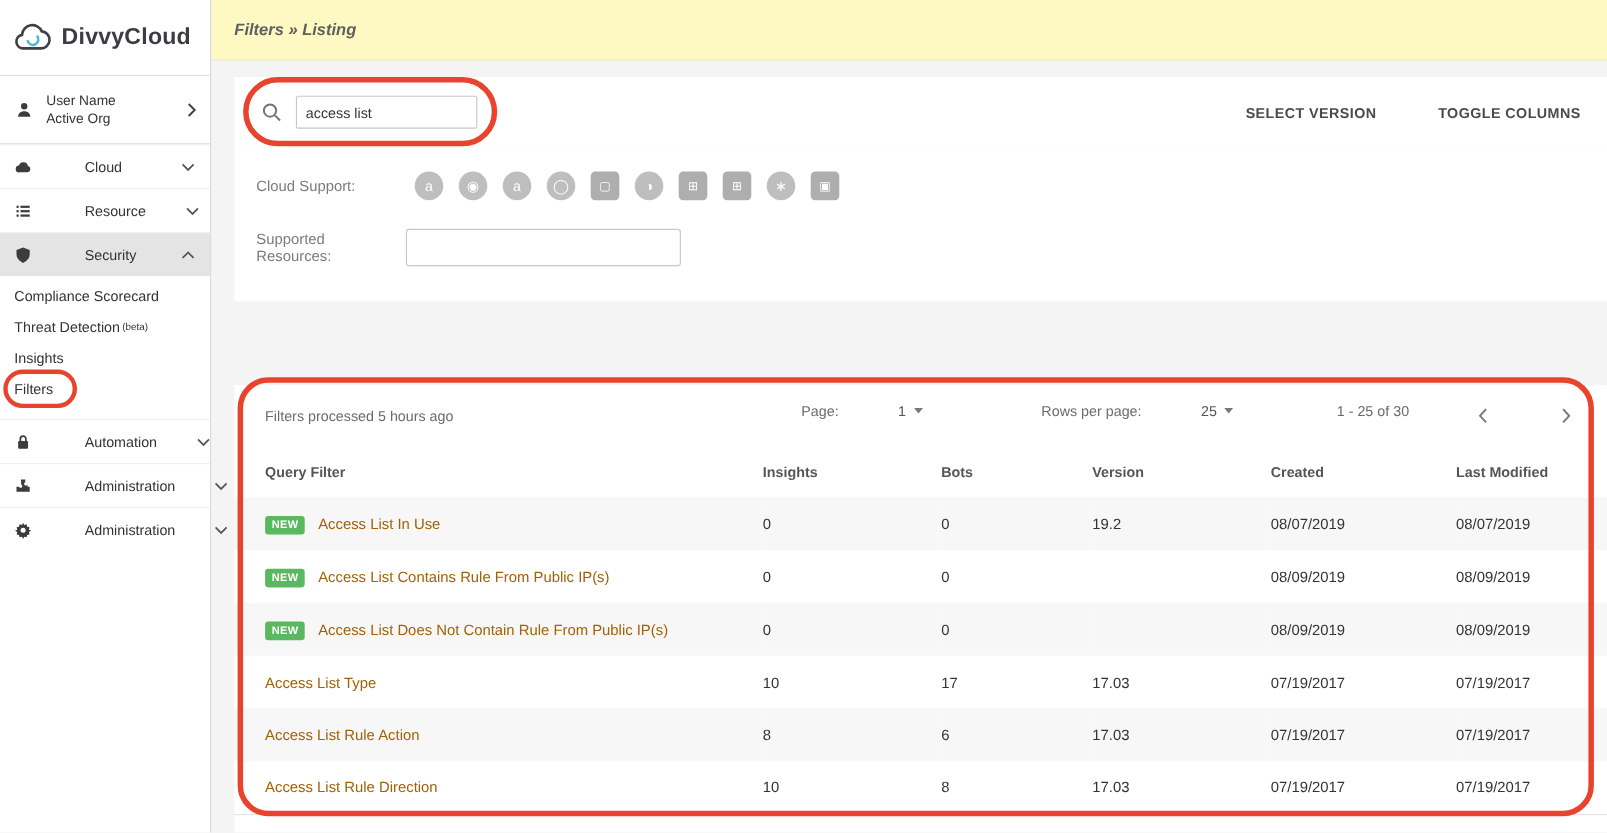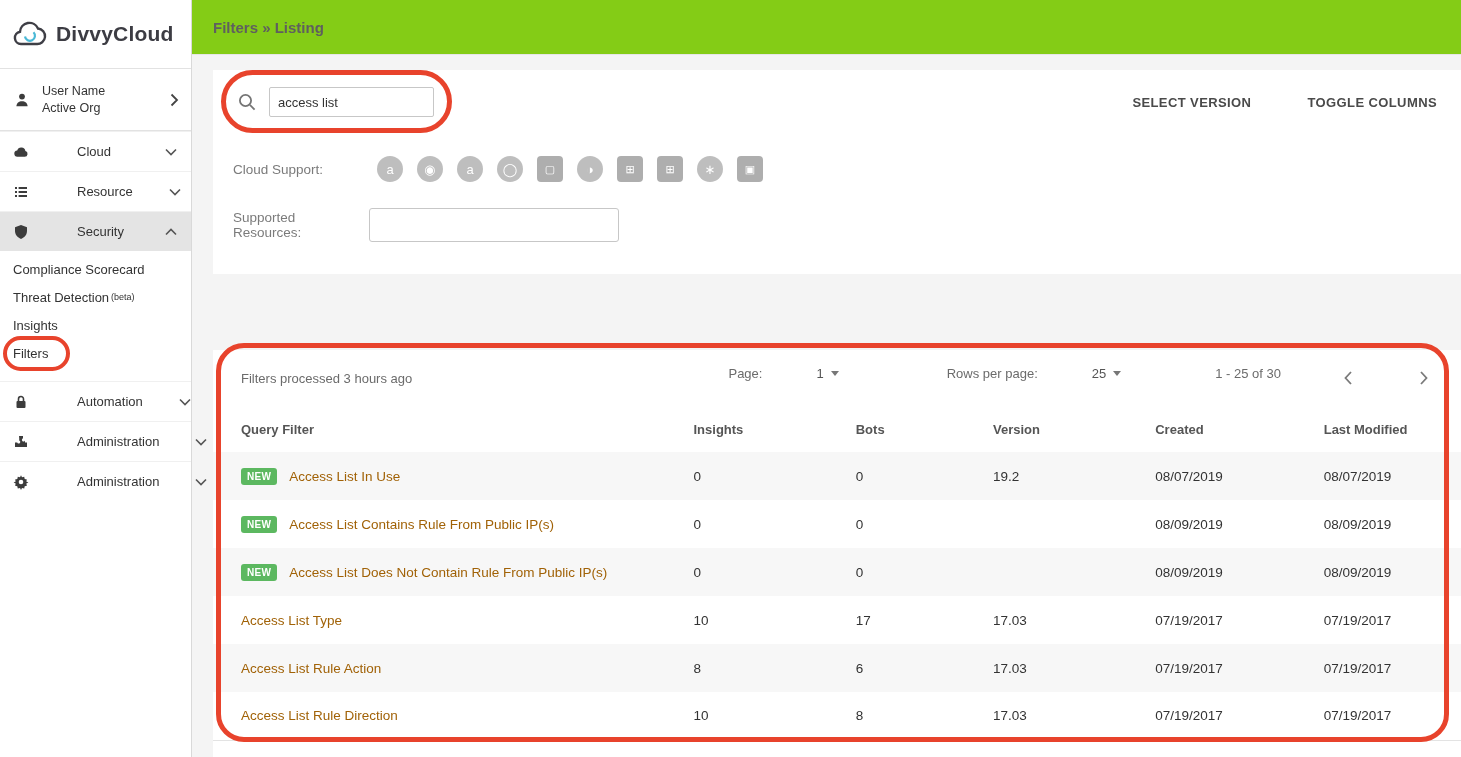--- a/index.html
+++ b/index.html
@@ -27,22 +27,22 @@
   .nav-icon { width:16px; height:16px; display:flex; align-items:center; margin-right:12px; }
   .nav-label { font-size:13px; color:#333; }
   .nav-chev { margin-left:auto; display:flex; }
   .subnav { padding:4px 0 14px 0; }
   .subnav-item { height:28px; display:flex; align-items:center; padding-left:13px; font-size:13px; color:#333; cursor:pointer; }
   .subnav-item sup { font-size:9px; margin-left:2px; color:#333; }
 
   
   .topbar {
     position:absolute; left:192px; right:0; top:0; height:55px;
-    background:#84cc16; border-bottom:1px solid #e6e6e6;
-    display:flex; align-items:center; padding-left:21px;
+    background:#fef9c3; border-bottom:1px solid #e6e6e6;
+    display:flex; align-items:center; padding-left:21px;font-style:italic;
   }
   .breadcrumb { font-size:15px; font-weight:700; color:#5f5f5f; }
 
   
   .content { position:absolute; left:213px; right:0; top:70px; bottom:0; }
 
   .toolbar { background:#fff; height:64px; display:flex; align-items:center; padding:0 24px; }
   .search-wrap { display:flex; align-items:center; }
   .search-input { width:165px; height:30px; border:1px solid #c7c7c7; border-radius:2px; margin-left:12px; padding:0 8px; font-size:13px; font-family:"Liberation Sans",sans-serif; color:#333; outline:none; }
   .toolbar-spacer { flex:1; }
@@ -262,21 +262,21 @@
         </span>
       </div>
       <div class="panel-row">
         <span class="panel-label">Supported Resources:</span>
         <input class="resources-input" type="text" value="" style="">
       </div>
     </div>
 
     <div class="table-card">
       <div class="status-row">
-        <span>Filters processed 3 hours ago</span>
+        <span>Filters processed 5 hours ago</span>
         <div class="pagination">
           <span class="pag-label">Page:</span>
           <span class="pag-value">
             <span>1</span>
             <span class="caret"></span>
           </span>
           <span class="pag-gap"></span>
           <span class="pag-label">Rows per page:</span>
           <span class="pag-value">
             <span>25</span>

